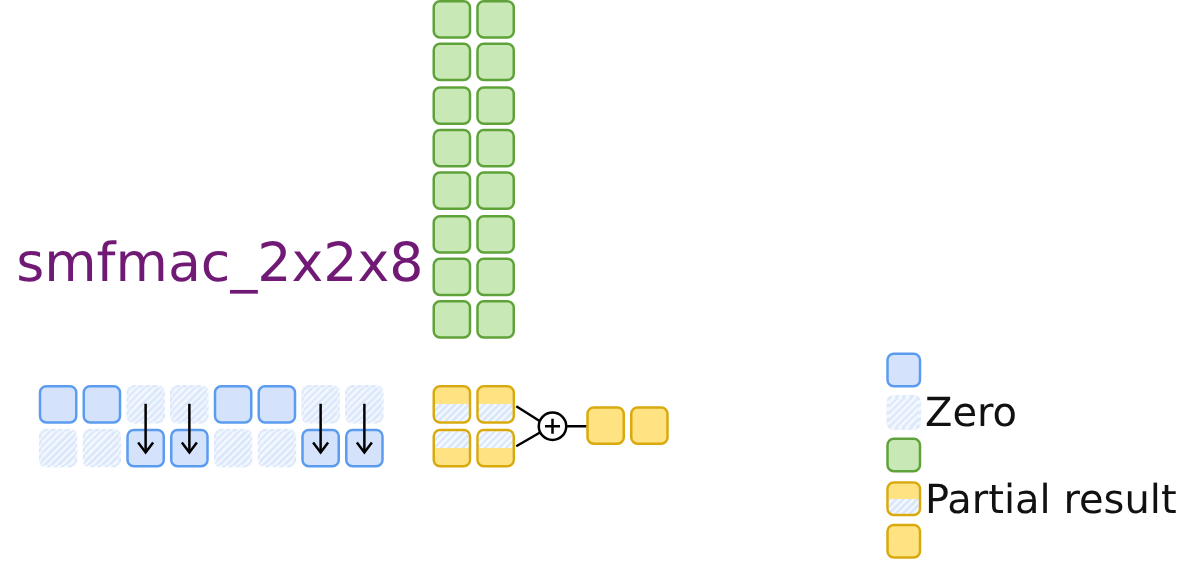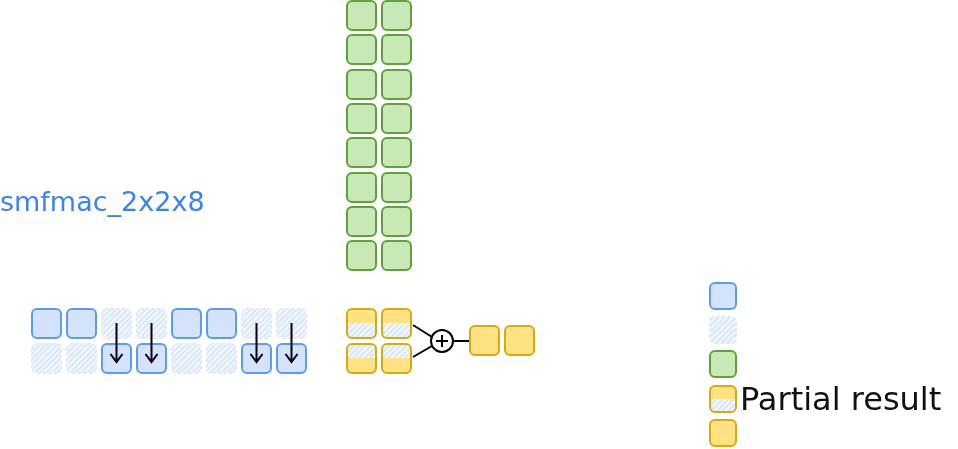--- a/index.html
+++ b/index.html
@@ -4,21 +4,21 @@
 <style>
   html,body{margin:0;padding:0;background:#ffffff;}
   body{width:958px;height:449px;position:relative;overflow:hidden;font-family:"DejaVu Sans",sans-serif;}
   .cell{position:absolute;width:27px;height:27px;border-radius:6px;box-sizing:content-box;}
   .input{background:#d4e3fb;border:2px solid #5b9cf0;}
   .zero{background:repeating-linear-gradient(135deg,#dbe7fb 0 2px,#f3f7fe 2px 4px);border:2px solid transparent;}
   .weight{background:#c8e9b5;border:2px solid #5fa23a;}
   .result{background:#ffe282;border:2px solid #d8aa0e;}
   .partial-top{background:linear-gradient(#ffe282 0 50%, transparent 50%),repeating-linear-gradient(135deg,#dbe7fb 0 2px,#f3f7fe 2px 4px);border:2px solid #d8aa0e;}
   .partial-bot{background:linear-gradient(transparent 0 50%, #ffe282 50%),repeating-linear-gradient(135deg,#dbe7fb 0 2px,#f3f7fe 2px 4px);border:2px solid #d8aa0e;}
-  .title{position:absolute;left:0;top:186px;font-size:27px;color:#3b82f6;}
+  .title{position:absolute;left:0;top:186px;font-size:43px;color:#701a75;padding-left:13px;}
   .legend-item{position:absolute;left:709px;height:34px;display:flex;align-items:center;}
   .legend-item .cell{position:relative;width:24px;height:24px;}
   .legend-item span.label{font-size:32px;margin-left:3px;color:#111;line-height:34px;}
   svg.overlay{position:absolute;left:0;top:0;}
 </style>
 </head>
 <body>
 
 <div class="title">smfmac_2x2x8</div>
 
@@ -95,20 +95,21 @@
   <line x1="442" y1="335" x2="442" y2="347" stroke="#000" stroke-width="2"></line>
   <line x1="453" y1="341" x2="469" y2="341" stroke="#000" stroke-width="2"></line>
 </svg>
 
 <div id="legend">
   <div class="legend-item" style="top:279px">
     <div class="cell input"></div>
   </div>
   <div class="legend-item" style="top:313px">
     <div class="cell zero"></div>
+    <span class="label">Zero</span>
   </div>
   <div class="legend-item" style="top:347px">
     <div class="cell weight"></div>
   </div>
   <div class="legend-item" style="top:382px">
     <div class="cell partial-top"></div>
     <span class="label">Partial result</span>
   </div>
   <div class="legend-item" style="top:416px">
     <div class="cell result"></div>

